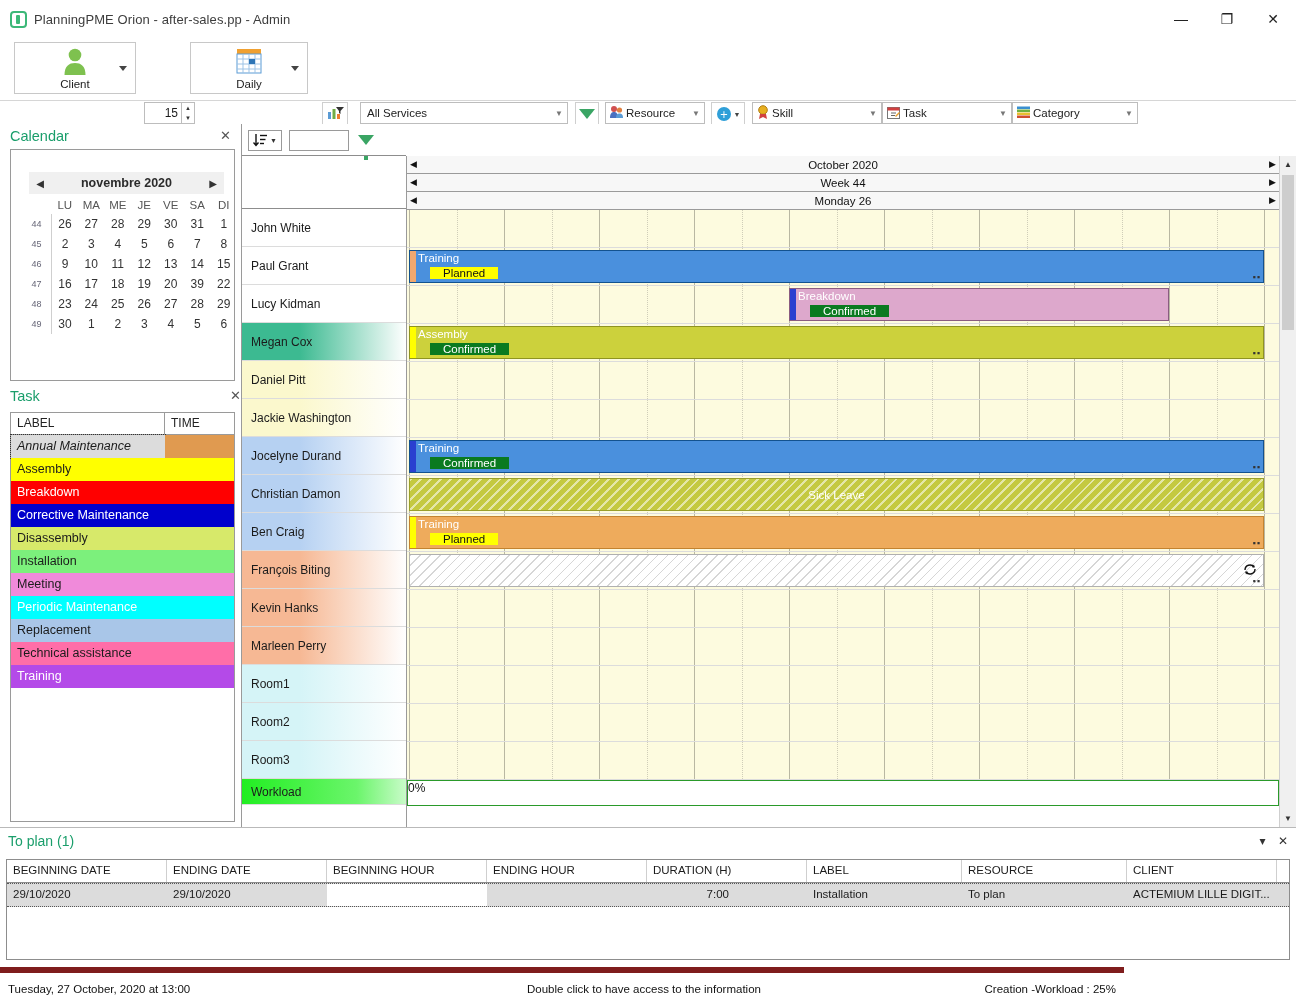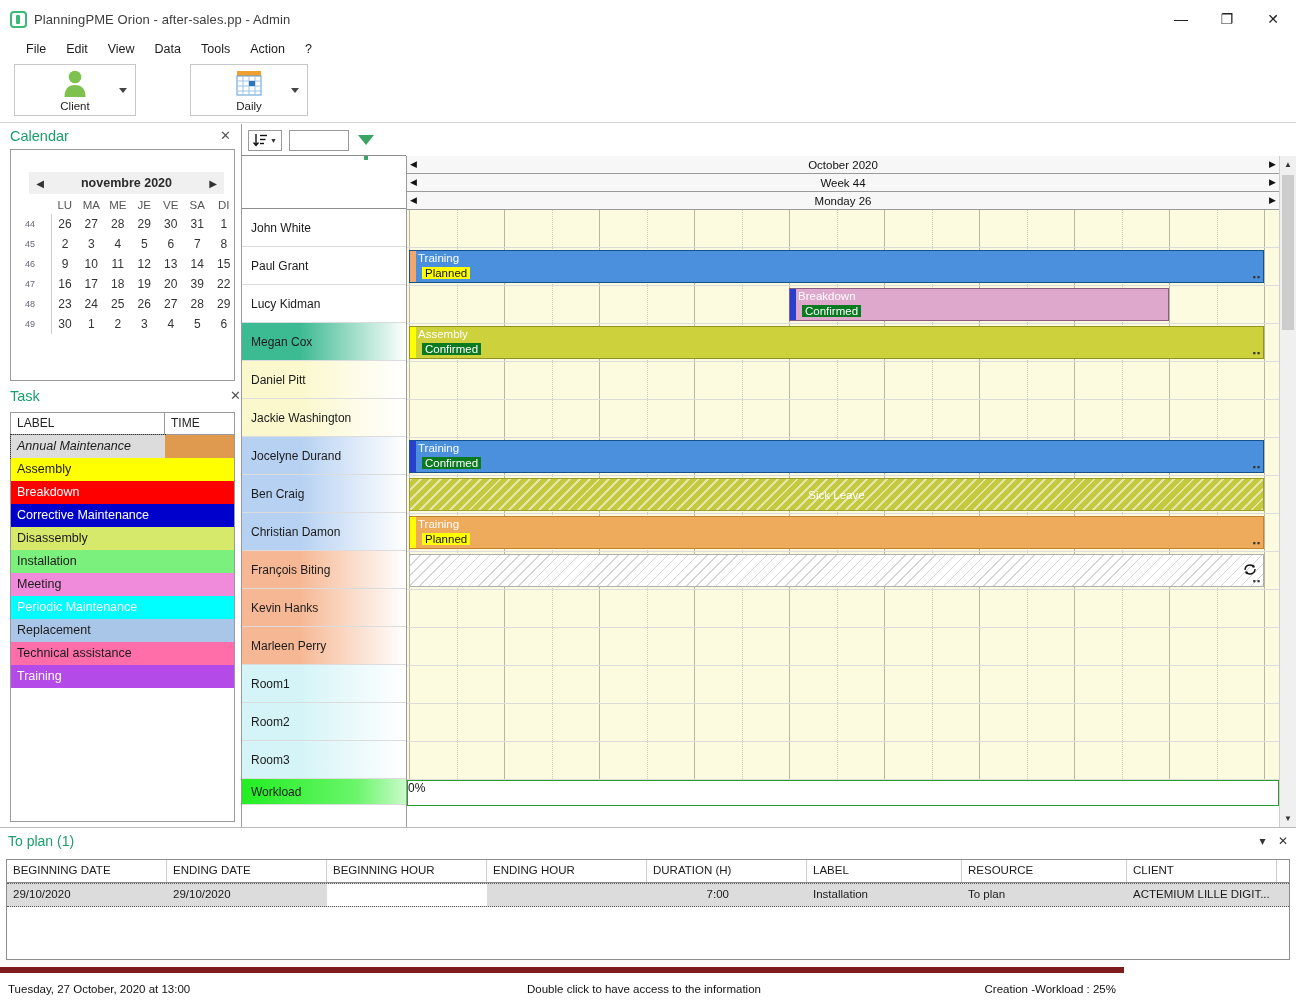--- a/index.html
+++ b/index.html
@@ -54,21 +54,21 @@
   .panel-title .x{position:absolute;right:10px;top:4px;color:#555;font-size:13px;}
   .panel-box{border:1px solid #9a9a9a;background:#fff;box-sizing:border-box;}
 
   
   .cal-nav{display:flex;align-items:center;height:22px;background:#f0f0f0;margin:22px 10px 0 18px;}
   .cal-nav .arr{width:22px;text-align:center;font-size:10px;color:#333;}
   .cal-nav .mon{flex:1;text-align:center;font-weight:bold;font-size:12.5px;color:#2b2b2b;}
   table.cal{border-collapse:collapse;margin:2px 10px 0 14px;width:212px;}
   table.cal th{font-size:11.5px;color:#555;font-weight:normal;padding:3px 0;text-align:center;width:26px;}
   table.cal td{font-size:12px;color:#333;padding:3px 0;text-align:center;}
-  table.cal td.wk{font-size:9px;color:#667;border-right:1px solid #cfcfcf;width:14px;padding-right:3px;text-align:left;}
+  table.cal td.wk{font-size:9px;color:#667;border-right:1px solid #cfcfcf;width:14px;padding-right:3px;text-align:center;}
 
   
   .tl-head{display:flex;height:21px;border-bottom:1px solid #9a9a9a;background:#fff;}
   .tl-head div{font-size:12px;color:#222;padding:3px 0 0 6px;box-sizing:border-box;}
   .tl-row{height:23px;line-height:23px;font-size:12.5px;padding-left:6px;box-sizing:border-box;
           border-bottom:1px solid rgba(255,255,255,0);white-space:nowrap;overflow:hidden;}
 
   
   .gantt{position:absolute;left:241px;top:0;width:1055px;height:703px;background:#fff;
          border-left:1px solid #9a9a9a;box-sizing:border-box;}
@@ -90,21 +90,21 @@
   .hdr-hours{height:19px;border-bottom:1px solid #8d8d8d;background:#f7f7f7;position:relative;}
   .hdr-hours span{position:absolute;top:3px;font-size:11.5px;color:#111;}
   .hdr-hours i{position:absolute;bottom:0;width:1px;background:#9a9a9a;}
   .namecell{position:relative;box-sizing:border-box;border-bottom:1px solid #dcdcdc;
             font-size:12px;color:#1b1b1b;padding-left:9px;display:flex;align-items:center;}
   .lane{position:absolute;left:0;right:0;box-sizing:border-box;border-bottom:1px solid #dcdcdc;background:#fdfbdf;}
   .lane i.gl{position:absolute;top:0;bottom:0;width:1px;background:#b9b7a2;}
   .lane i.gl.half{background:#d8d6c4;}
   .bar{position:absolute;box-sizing:border-box;overflow:hidden;}
   .bar .t1{position:absolute;left:8px;top:1px;font-size:11.5px;white-space:nowrap;}
-  .bar .t2{position:absolute;left:12px;top:16px;font-size:11.5px;padding:0 3px;white-space:nowrap;}
+  .bar .t2{position:absolute;left:20px;top:16px;font-size:11.5px;padding:0 13px;white-space:nowrap;}
   .bar .lstripe{position:absolute;left:0;top:0;bottom:0;width:6px;}
   .bar .dots{position:absolute;right:2px;bottom:0px;font-size:9px;color:#333;letter-spacing:1px;}
   .bar .ctr{position:absolute;left:0;right:0;top:50%;transform:translateY(-50%);text-align:center;font-size:11.5px;}
 
   .vscroll{position:absolute;right:0;top:0;bottom:0;width:17px;background:#f0f0f0;border-left:1px solid #cfcfcf;box-sizing:border-box;}
   .vscroll .btn{height:17px;display:flex;align-items:center;justify-content:center;font-size:8px;color:#333;background:#f0f0f0;}
   .vscroll .thumb{position:absolute;left:2px;right:2px;background:#cdcdcd;}
 
   
   .toplan{position:absolute;left:0;top:827px;width:1296px;height:140px;background:#fff;border-top:1px solid #b9b9b9;}
@@ -129,29 +129,20 @@
   <div class="titlebar">
     <div class="tb-logo"></div>
     <div class="tb-title">PlanningPME Orion - after-sales.pp - Admin</div>
     <div class="tb-btns">
       <div class="tb-btn">—</div>
       <div class="tb-btn">❐</div>
       <div class="tb-btn">✕</div>
     </div>
   </div>
 
-  <div class="menubar">
-    <div class="menuitem">File</div>
-    <div class="menuitem">Edit</div>
-    <div class="menuitem">View</div>
-    <div class="menuitem">Data</div>
-    <div class="menuitem">Tools</div>
-    <div class="menuitem">Action</div>
-    <div class="menuitem">?</div>
-  </div>
 
   <div class="ribbon">
 
     <div class="rb-group bigbtn" style="left:14px;top:4px;width:122px;height:52px;">
       <svg width="26" height="30" viewBox="0 0 26 30" style="margin-top:4px">
         <circle cx="13" cy="8" r="6.3" fill="#7ec14f"></circle>
         <path d="M2.5 28 C2.5 19 7 16 13 16 C19 16 23.5 19 23.5 28 Z" fill="#7ec14f"></path>
       </svg>
       <div class="caret" style="position:absolute;right:8px;top:23px;"></div>
       <div class="lbl">Client</div>
@@ -579,22 +570,22 @@
           <div style="height:54px;border-bottom:1px solid #8d8d8d;box-sizing:border-box;
                       border-top:1px solid #8d8d8d;margin-top:-1px;"></div>
           <div id="name-cells">
               <div class="namecell" style="height: 38px;">John White</div>
               <div class="namecell" style="height: 38px;">Paul Grant</div>
               <div class="namecell" style="height: 38px;">Lucy Kidman</div>
               <div class="namecell" style="height: 38px; background: linear-gradient(90deg, rgb(60, 186, 145) 0%, rgb(60, 186, 145) 35%, rgb(255, 255, 255) 100%);">Megan Cox</div>
               <div class="namecell" style="height: 38px; background: linear-gradient(90deg, rgb(251, 248, 205) 0%, rgb(251, 248, 205) 35%, rgb(255, 255, 255) 100%);">Daniel Pitt</div>
               <div class="namecell" style="height: 38px; background: linear-gradient(90deg, rgb(251, 248, 205) 0%, rgb(251, 248, 205) 35%, rgb(255, 255, 255) 100%);">Jackie Washington</div>
               <div class="namecell" style="height: 38px; background: linear-gradient(90deg, rgb(182, 209, 242) 0%, rgb(182, 209, 242) 35%, rgb(255, 255, 255) 100%);">Jocelyne Durand</div>
+              <div class="namecell" style="height: 38px; background: linear-gradient(90deg, rgb(182, 209, 242) 0%, rgb(182, 209, 242) 35%, rgb(255, 255, 255) 100%);">Christian Damon</div>
               <div class="namecell" style="height: 38px; background: linear-gradient(90deg, rgb(182, 209, 242) 0%, rgb(182, 209, 242) 35%, rgb(255, 255, 255) 100%);">Ben Craig</div>
-              <div class="namecell" style="height: 38px; background: linear-gradient(90deg, rgb(182, 209, 242) 0%, rgb(182, 209, 242) 35%, rgb(255, 255, 255) 100%);">Christian Damon</div>
               <div class="namecell" style="height: 38px; background: linear-gradient(90deg, rgb(246, 184, 148) 0%, rgb(246, 184, 148) 35%, rgb(255, 255, 255) 100%);">François Biting</div>
               <div class="namecell" style="height: 38px; background: linear-gradient(90deg, rgb(246, 184, 148) 0%, rgb(246, 184, 148) 35%, rgb(255, 255, 255) 100%);">Kevin Hanks</div>
               <div class="namecell" style="height: 38px; background: linear-gradient(90deg, rgb(246, 184, 148) 0%, rgb(246, 184, 148) 35%, rgb(255, 255, 255) 100%);">Marleen Perry</div>
               <div class="namecell" style="height: 38px; background: linear-gradient(90deg, rgb(213, 244, 247) 0%, rgb(213, 244, 247) 35%, rgb(255, 255, 255) 100%);">Room1</div>
               <div class="namecell" style="height: 38px; background: linear-gradient(90deg, rgb(213, 244, 247) 0%, rgb(213, 244, 247) 35%, rgb(255, 255, 255) 100%);">Room2</div>
               <div class="namecell" style="height: 38px; background: linear-gradient(90deg, rgb(213, 244, 247) 0%, rgb(213, 244, 247) 35%, rgb(255, 255, 255) 100%);">Room3</div>
               <div class="namecell" style="height: 26px; background: linear-gradient(90deg, rgb(34, 238, 34) 0%, rgb(107, 245, 107) 70%, rgb(201, 251, 201) 100%);">Workload</div>
             </div>
         </div>
 

